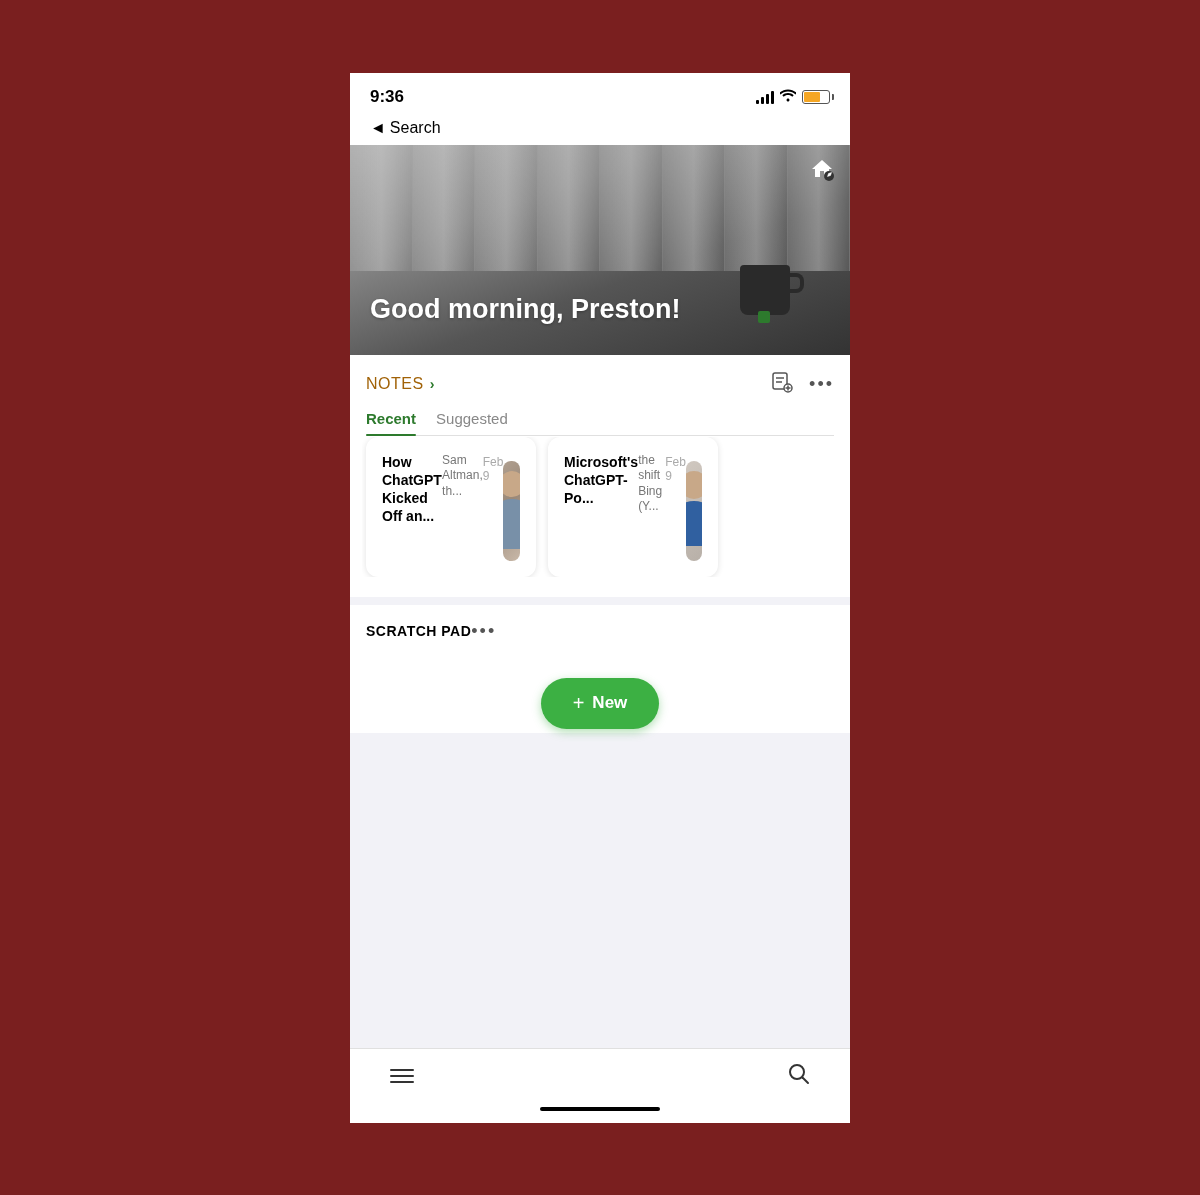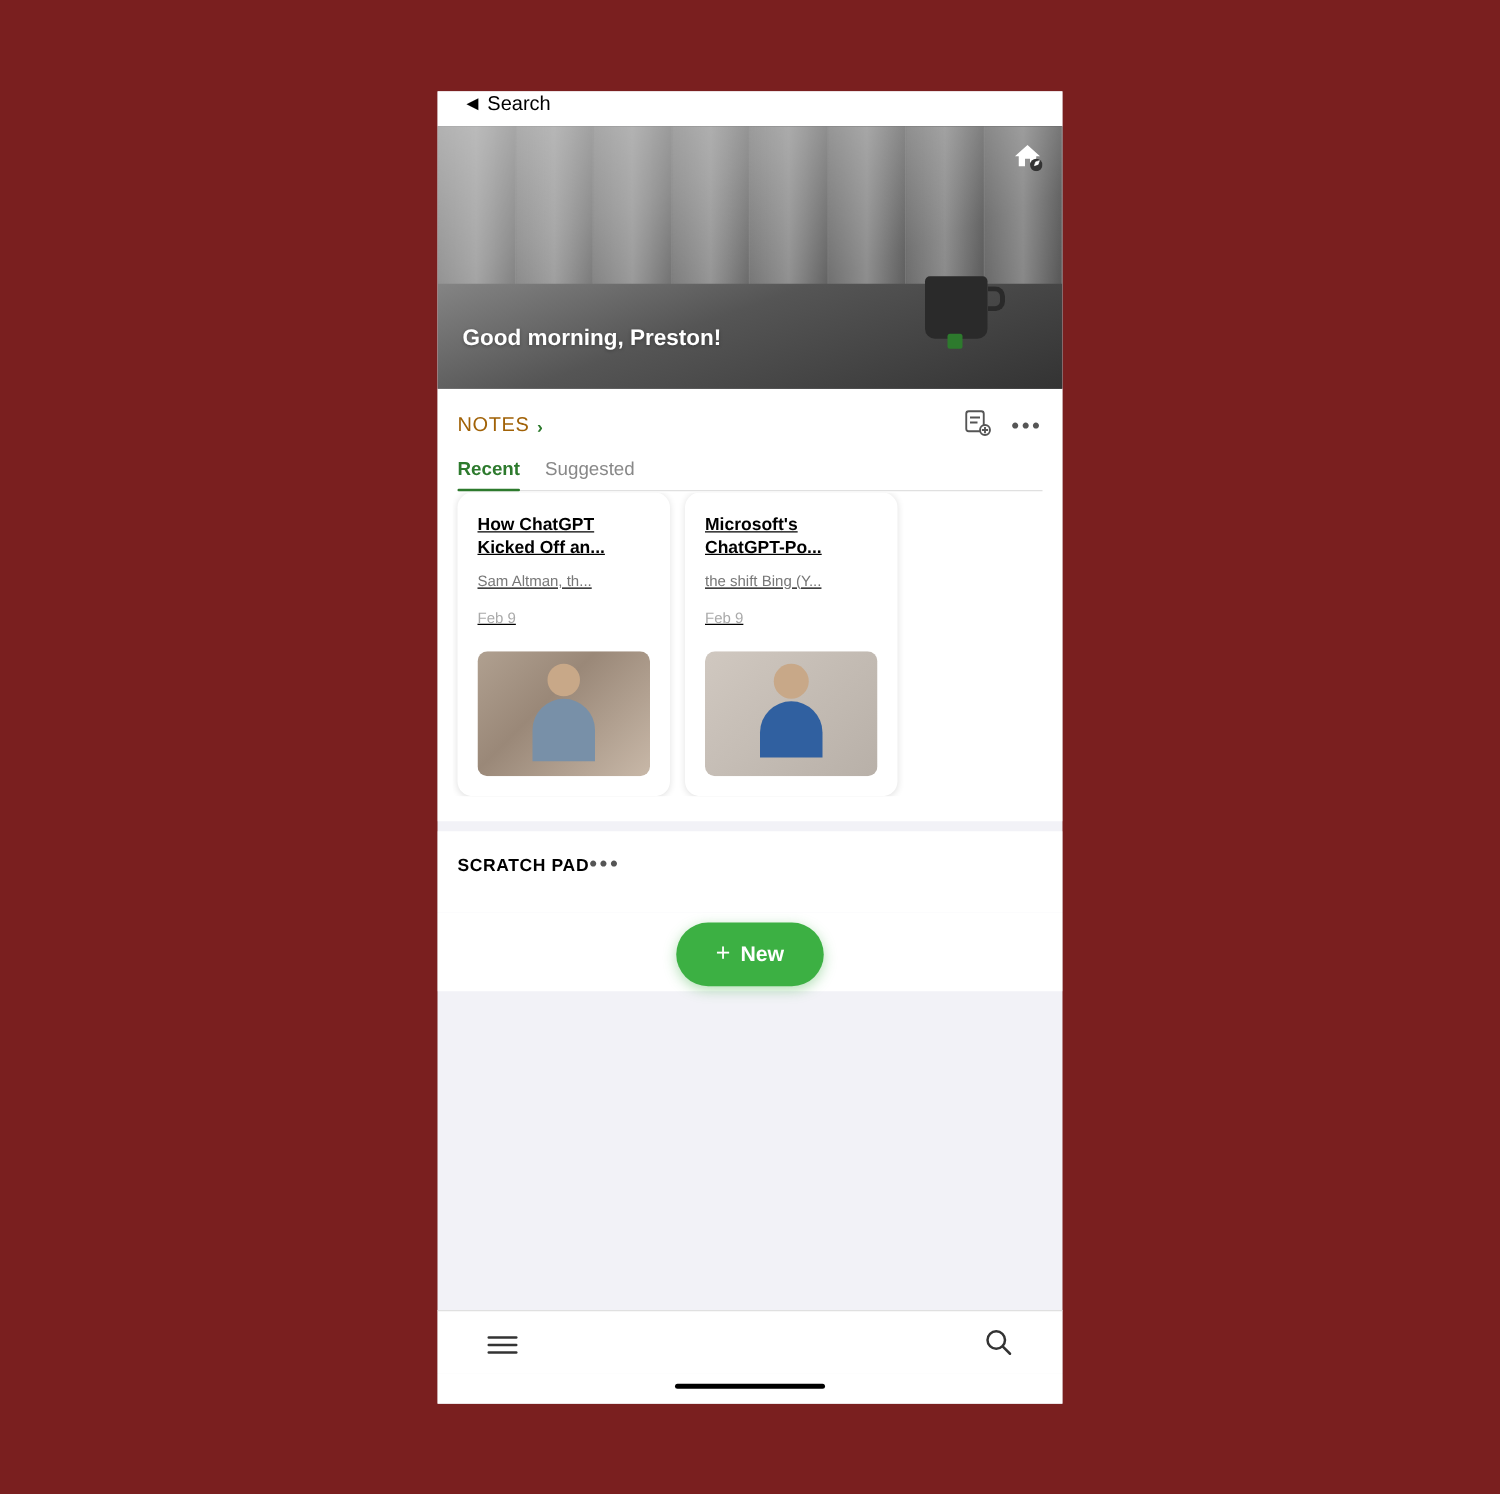--- a/index.html
+++ b/index.html
@@ -154,21 +154,21 @@
     }
 
     .hero-content {
       position: absolute;
       bottom: 30px;
       left: 20px;
       right: 20px;
     }
 
     .hero-greeting {
-      font-size: 18px;
+      font-size: 27px;
       font-weight: 700;
       color: white;
       text-shadow: 0 1px 3px rgba(0,0,0,0.3);
     }
 
     .hero-date {
       font-size: 12px;
       font-weight: 600;
       color: rgba(255,255,255,0.9);
       letter-spacing: 0.5px;
@@ -305,23 +305,22 @@
     }
 
     .note-card {
       background: white;
       border-radius: 12px;
       padding: 16px;
       min-width: 170px;
       flex: 0 0 170px;
       box-shadow: 0 1px 6px rgba(0,0,0,0.12);
       display: flex;
-      flex-direction: column;
-      gap: 12px;
-      text-decoration: underline;
+      flex-direction: row;
+      gap: 0;
     }
 
     .note-card-third {
       min-width: 50px;
       flex: 0 0 50px;
       overflow: hidden;
     }
 
     .note-title {
       font-size: 14px;
@@ -517,20 +516,41 @@
       height: 4px;
       background: #000;
       border-radius: 2px;
     }
   </style>
 </head>
 <body>
 
 <div class="phone-container">
 
+  <div class="status-bar">
+    <span class="status-time">9:36</span>
+    <div class="status-icons">
+      <div class="signal-bars">
+        <div class="signal-bar" style="height:4px"></div>
+        <div class="signal-bar" style="height:7px"></div>
+        <div class="signal-bar" style="height:10px"></div>
+        <div class="signal-bar" style="height:13px"></div>
+      </div>
+      <span class="wifi-icon">
+        <svg width="16" height="14" viewBox="0 0 16 14" fill="none">
+          <path d="M8 10.5C8.83 10.5 9.5 11.17 9.5 12S8.83 13.5 8 13.5 6.5 12.83 6.5 12 7.17 10.5 8 10.5Z" fill="black"></path>
+          <path d="M8 7C9.66 7 11.16 7.67 12.28 8.72L13.7 7.3C12.22 5.88 10.21 5 8 5C5.79 5 3.78 5.88 2.3 7.3L3.72 8.72C4.84 7.67 6.34 7 8 7Z" fill="black"></path>
+          <path d="M8 3.5C10.92 3.5 13.57 4.67 15.5 6.55L16.92 5.13C14.63 2.9 11.47 1.5 8 1.5S1.37 2.9-.92 5.13L.5 6.55C2.43 4.67 5.08 3.5 8 3.5Z" fill="black"></path>
+        </svg>
+      </span>
+      <div class="battery-icon">
+        <div class="battery-fill"></div>
+      </div>
+    </div>
+  </div>
 
   <div class="back-nav">
     <span class="back-chevron">◄</span>
     <span class="back-label">Search</span>
   </div>
 
   <div class="hero-section">
     <div class="hero-bg"></div>
     <div class="hero-blinds">
       <div class="blind-stripe"></div>

